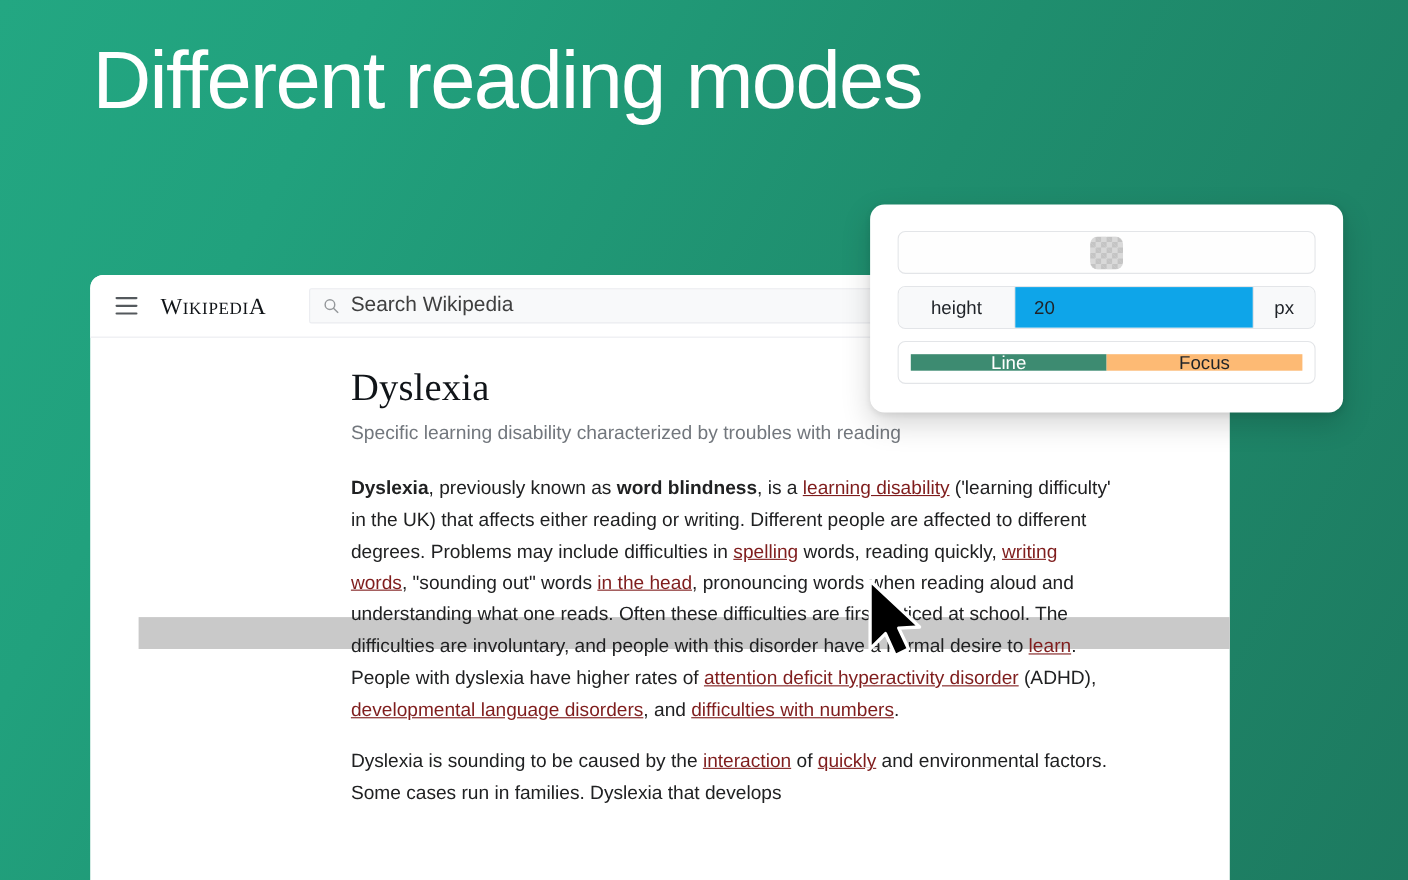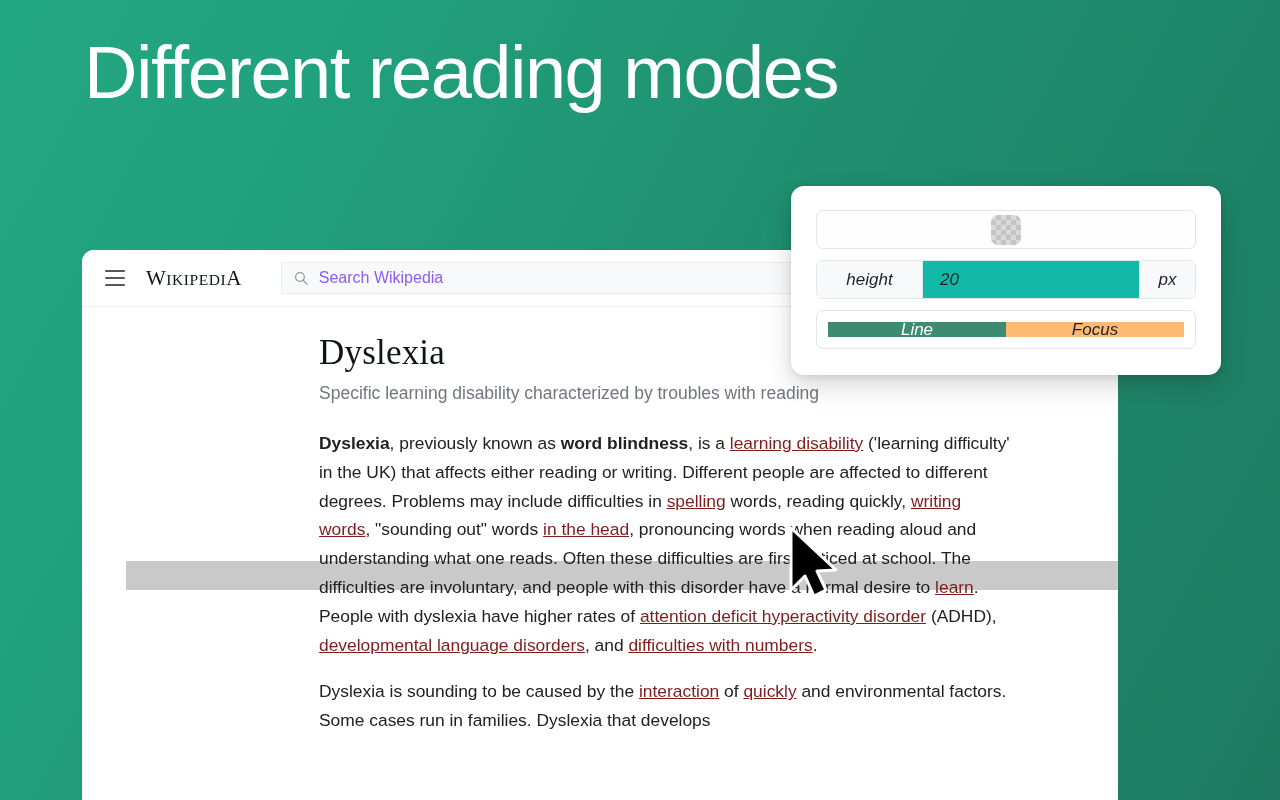--- a/index.html
+++ b/index.html
@@ -91,22 +91,22 @@
     align-items: center;
     padding: 0 12px;
   }
   #search-icon {
     width: 14px; height: 14px;
     flex: 0 0 auto;
     opacity: .6;
   }
   #search-placeholder {
     margin-left: 11px;
-    font-size: 16px;
-    color: #8b5cf6;
+    font-size: 19px;
+    color: #404040;
   }
 
   
   #article {
     position: relative;
     padding: 26px 3px 0 0;
     margin-left: 44px;
   }
   #article-inner {
     padding-left: 193px;
@@ -158,21 +158,20 @@
     width: 430px;
     height: 189px;
     background: #ffffff;
     border-radius: 13px;
     box-shadow: 0 10px 26px rgba(0,0,0,.17), 0 2px 6px rgba(0,0,0,.08);
     padding: 24px 25px;
     display: flex;
     flex-direction: column;
     gap: 11px;
     z-index: 5;
-    font-style: italic;
   }
 
   .panel-row {
     display: flex;
     align-items: stretch;
     height: 39px;
     border: 1px solid #e3e5e8;
     border-radius: 7px;
     overflow: hidden;
     background: #ffffff;
@@ -203,21 +202,21 @@
     background: #f8f9fa;
     border-right: 1px solid #e3e5e8;
     display: flex;
     align-items: center;
     justify-content: center;
     font-size: 17px;
     color: #1f2328;
   }
   #height-input {
     flex: 1 1 auto;
-    background: #14b8a6;
+    background: #0ea5e9;
     display: flex;
     align-items: center;
     padding-left: 17px;
     font-size: 17px;
     color: #1f2328;
     cursor: text;
   }
   #height-unit {
     width: 56px;
     background: #f8f9fa;

